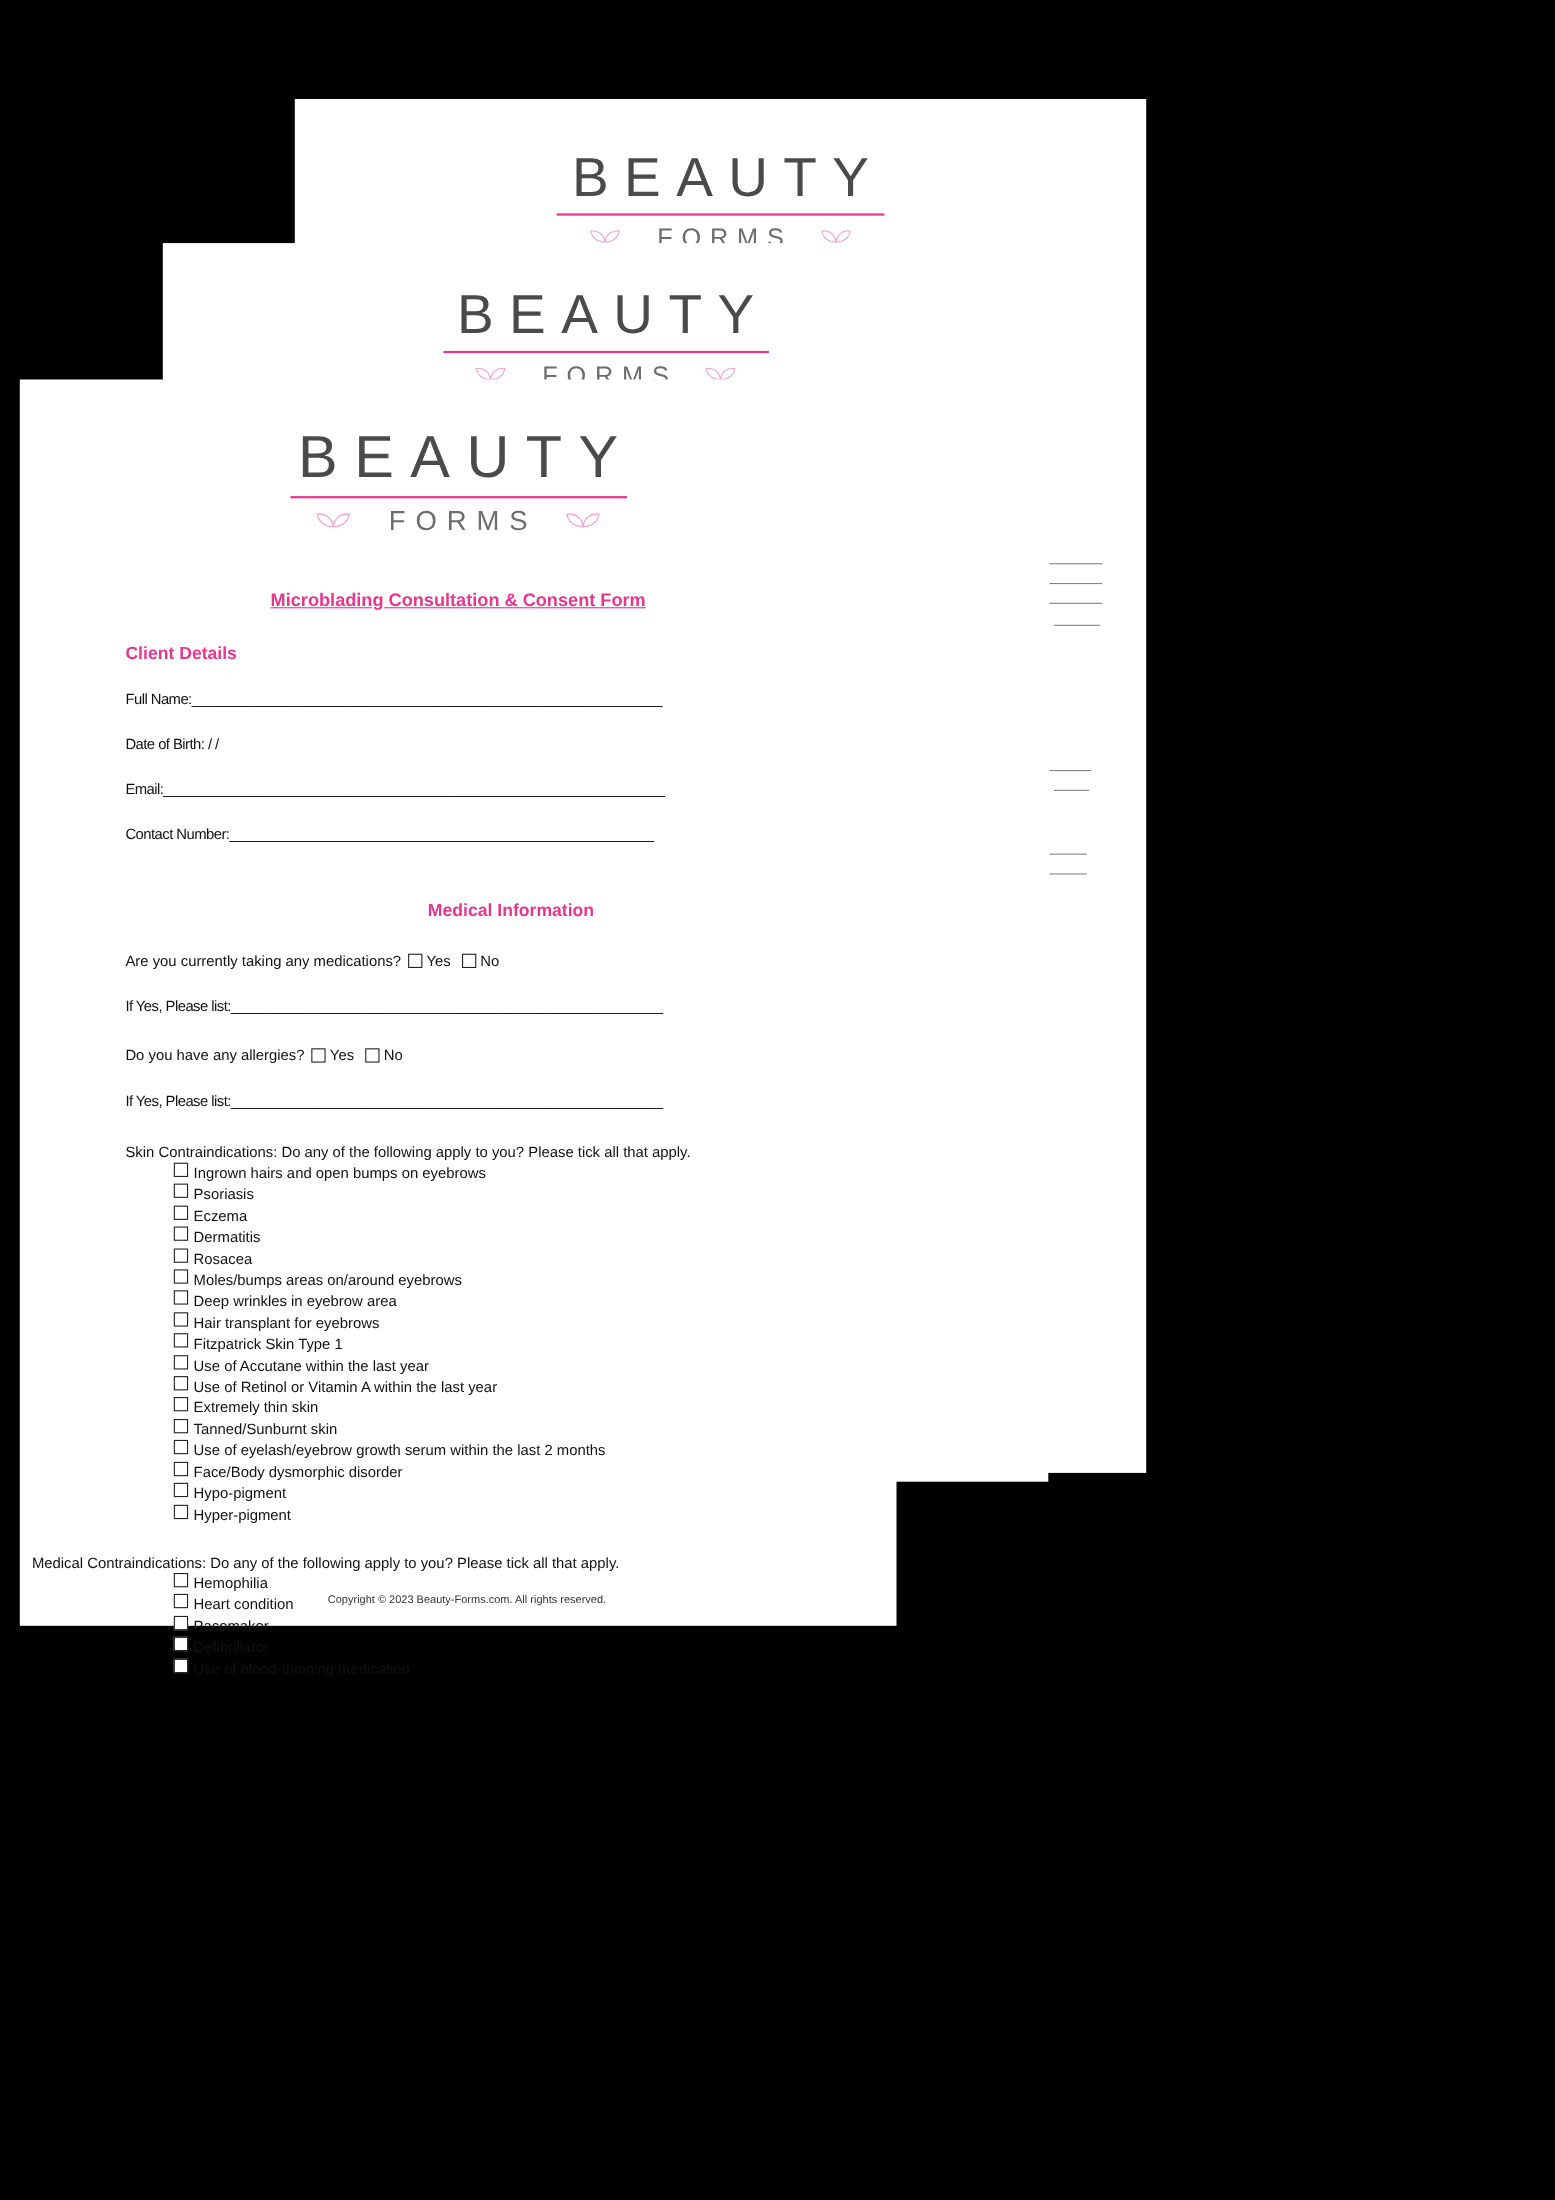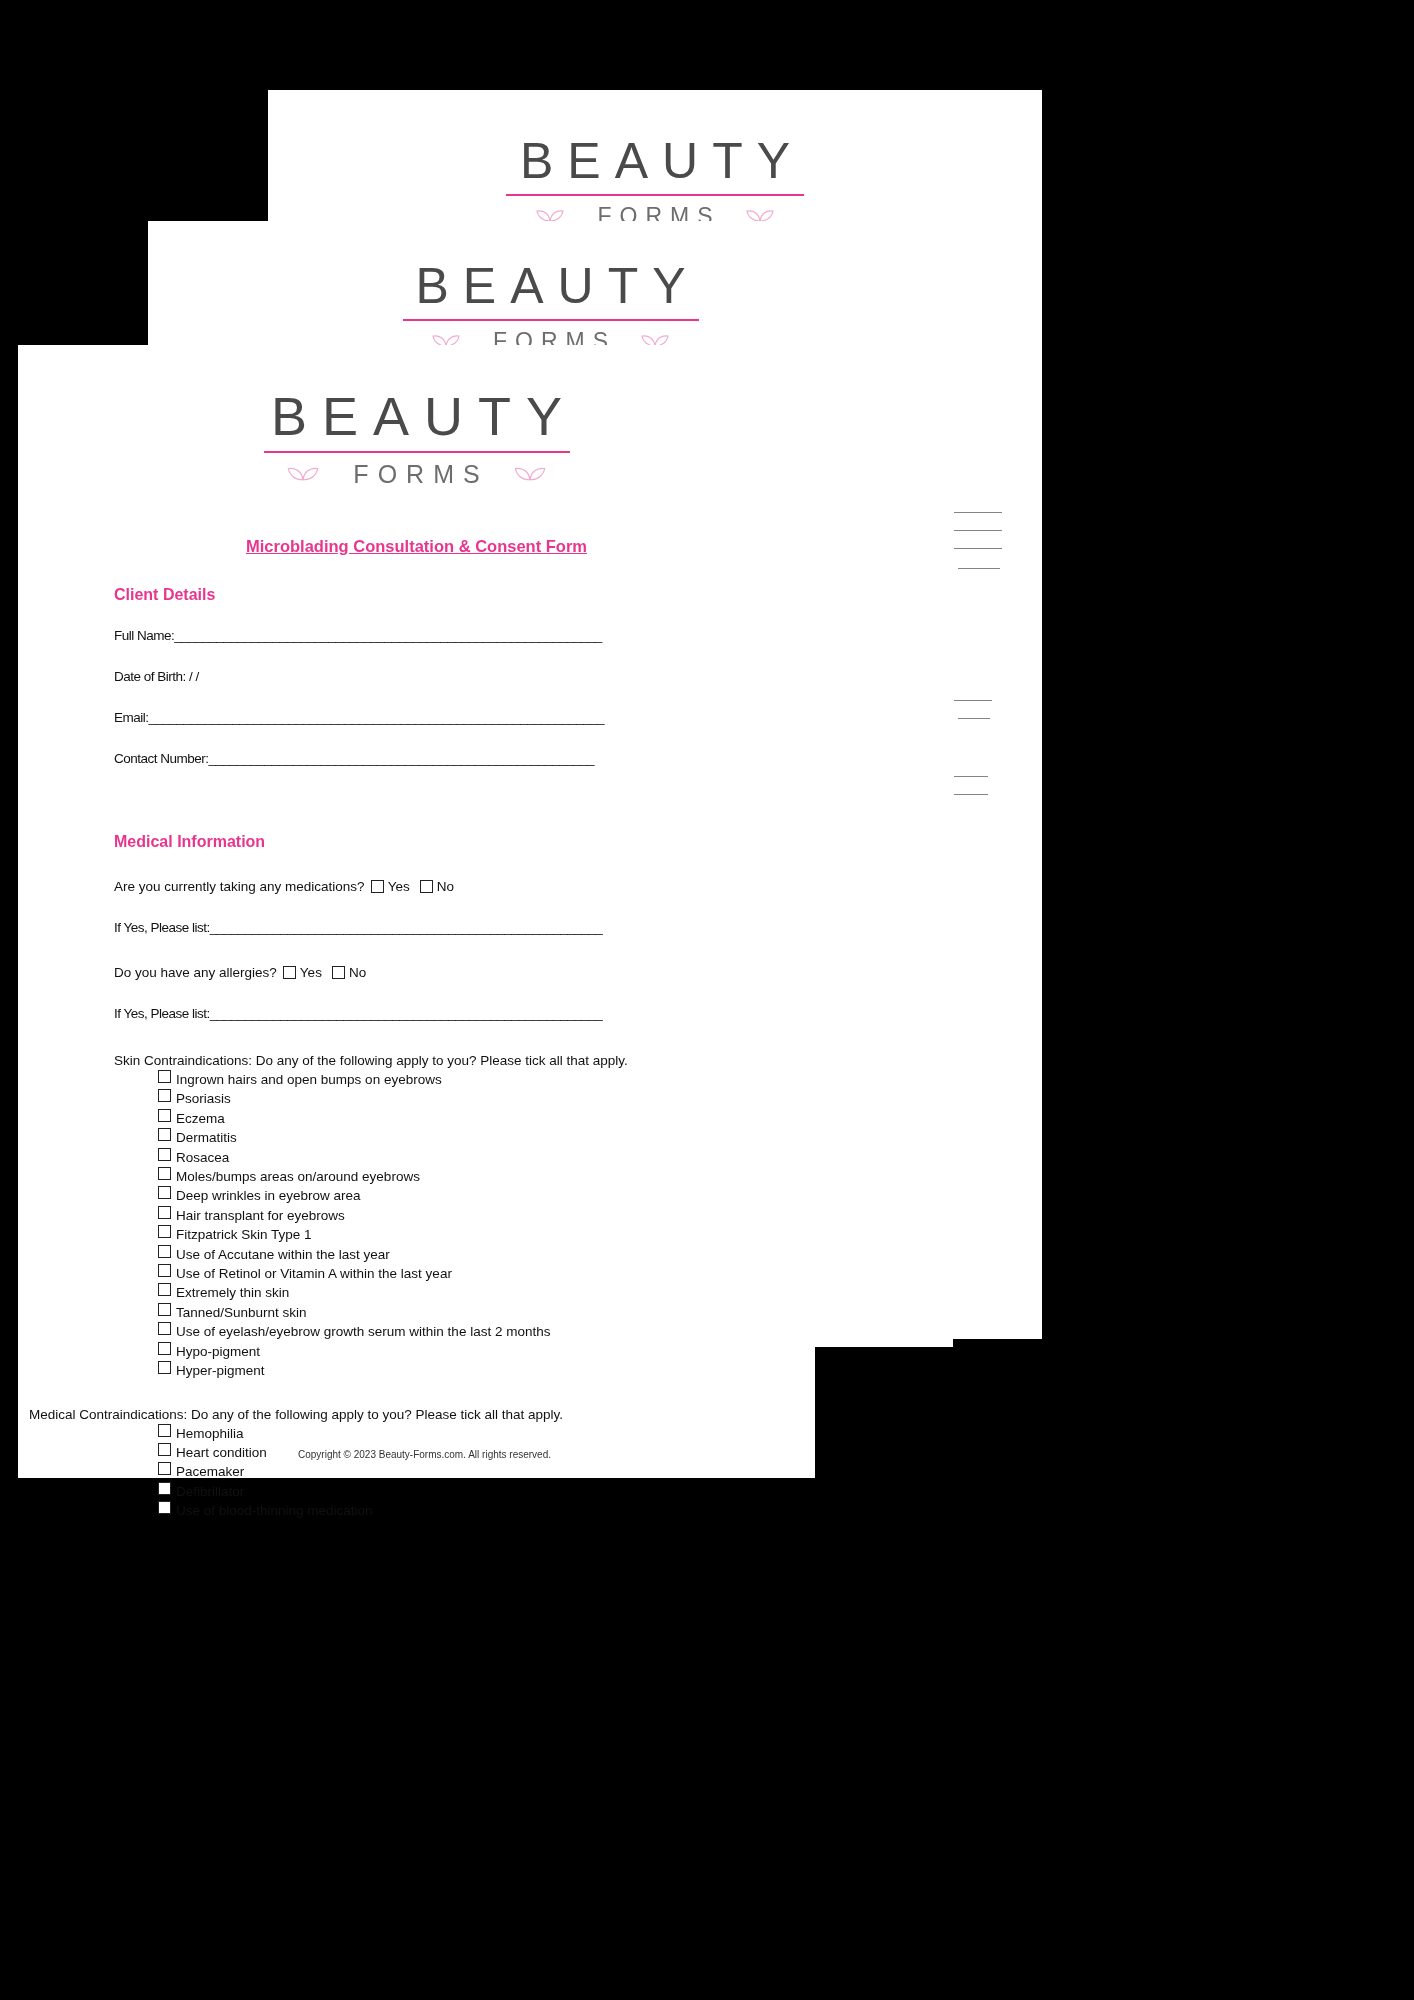--- a/index.html
+++ b/index.html
@@ -92,21 +92,21 @@
     font-size: 16.5px;
     text-decoration: underline;
     margin-top: 48px;
   }
   .section-head {
     color: #e8368f;
     font-weight: bold;
     font-size: 16px;
     margin: 30px 0 0 96px;
   }
-  .section-head.medical { margin-top: 65px; }
+  .section-head.medical { margin-top: 52px; text-align: center; }
 
   .field-block {
     margin: 22px 0 0 96px;
     width: 604px;
   }
   .field-line {
     font-size: 13.5px;
     color: #111;
     line-height: 19px;
     white-space: nowrap;
@@ -365,20 +365,24 @@
     <li>
         <span class="chk"></span>
         <span>Tanned/Sunburnt skin</span>
       </li>
     <li>
         <span class="chk"></span>
         <span>Use of eyelash/eyebrow growth serum within the last 2 months</span>
       </li>
     <li>
         <span class="chk"></span>
+        <span>Face/Body dysmorphic disorder</span>
+      </li>
+    <li>
+        <span class="chk"></span>
         <span>Hypo-pigment</span>
       </li>
     <li>
         <span class="chk"></span>
         <span>Hyper-pigment</span>
       </li>
   </ul>
 
   <div class="list-intro" style="margin-top:26px;margin-left:11px;">Medical Contraindications: Do any of the following apply to you? Please tick all that apply.</div>
   <ul class="list">

